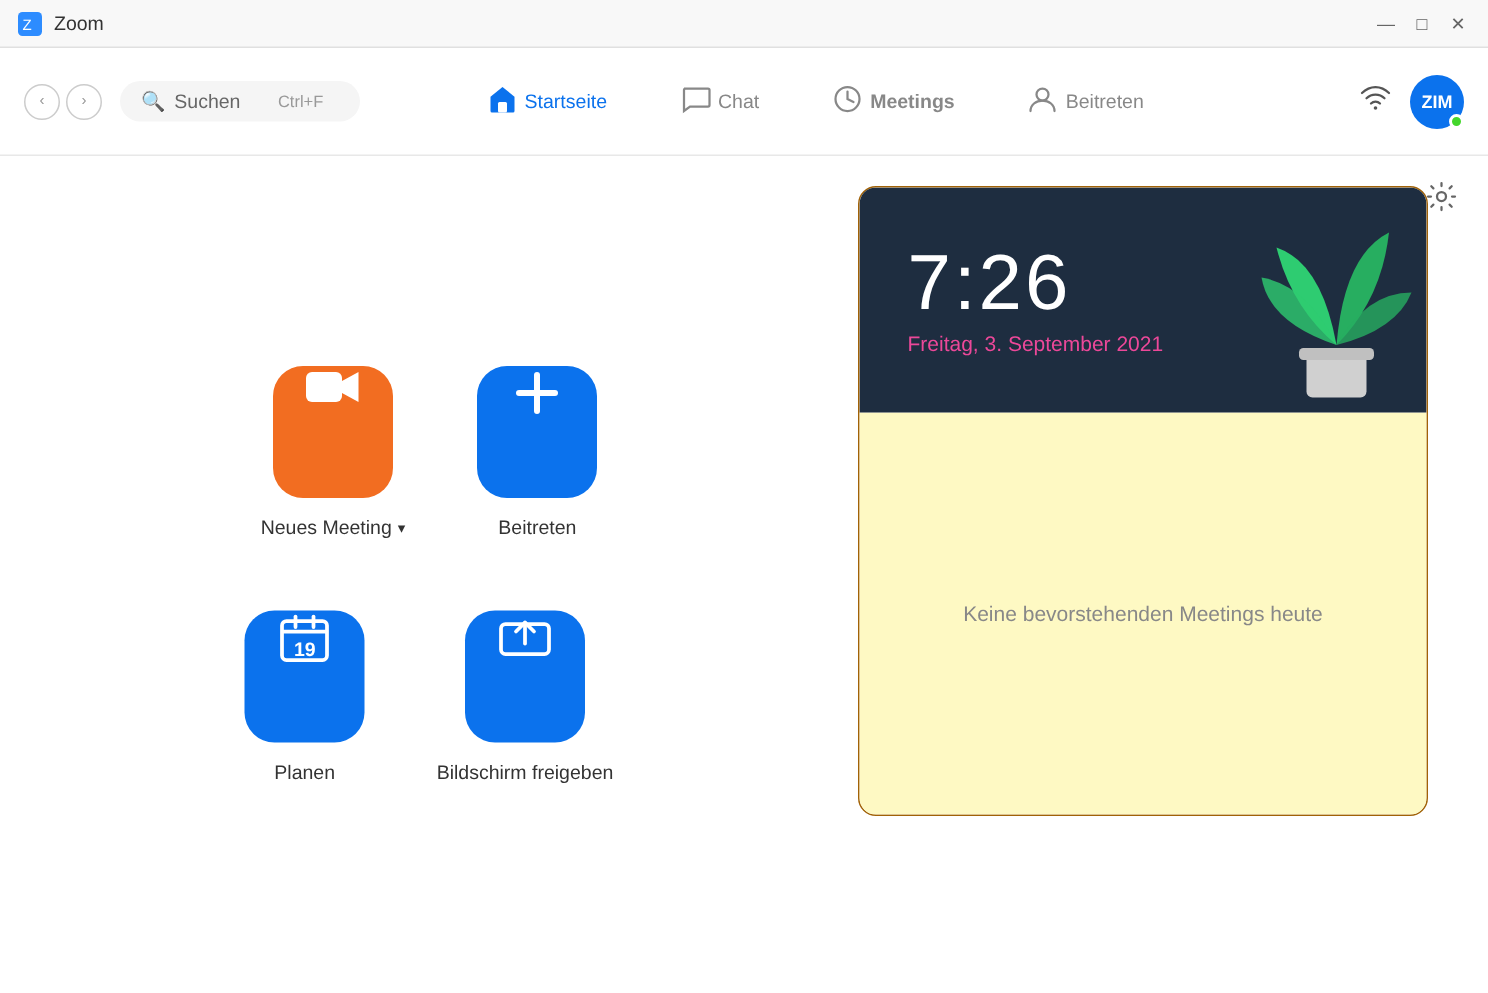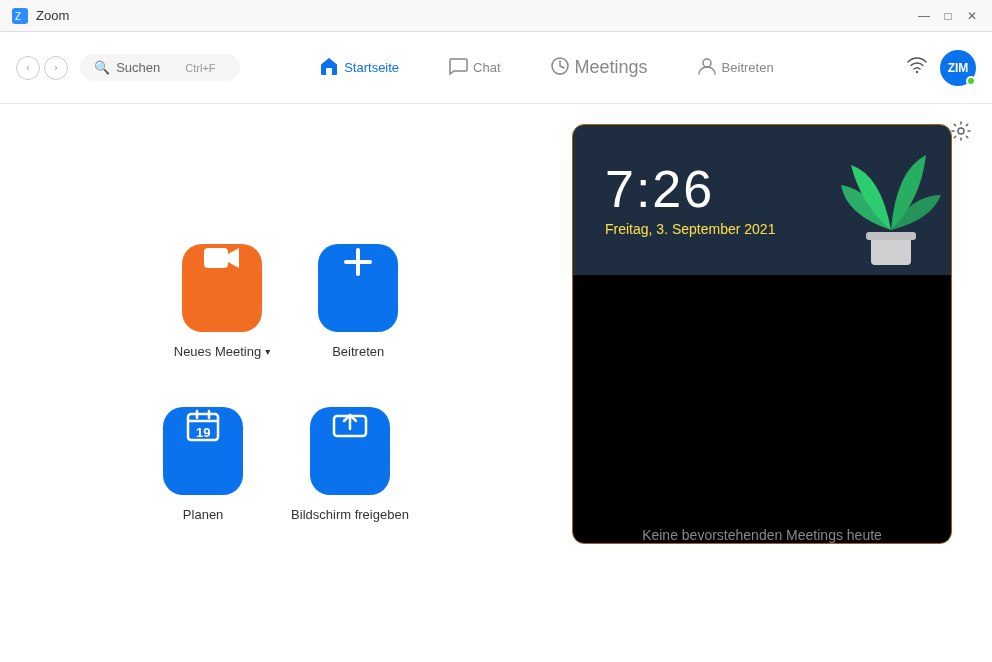--- a/index.html
+++ b/index.html
@@ -280,37 +280,37 @@
     }
     .calendar-time {
       font-size: 52px;
       font-weight: 300;
       color: white;
       letter-spacing: 2px;
       line-height: 1;
     }
     .calendar-date {
       font-size: 14px;
-      color: #fde047;
+      color: #ec4899;
       margin-top: 6px;
     }
     
     .plant-decoration {
       position: absolute;
       right: 0;
       top: 0;
       bottom: 0;
       width: 120px;
     }
     .calendar-body {
       flex: 1;
       display: flex;
-      align-items: flex-end;
-      justify-content: center;
-      background: #000000;
+      align-items: center;
+      justify-content: center;
+      background: #fef9c3;
     }
     .no-meetings-text {
       font-size: 14px;
       color: #888;
     }
   </style>
 </head>
 <body>
 
 <div class="title-bar">
@@ -365,21 +365,21 @@
         <span style="color:#888; font-size:13px;">Chat</span>
       </div>
 
       <div class="nav-tab">
         <span class="nav-tab-icon">
           <svg width="22" height="22" viewBox="0 0 22 22" fill="none">
             <circle cx="11" cy="11" r="8" stroke="#888" stroke-width="1.5" fill="none"></circle>
             <polyline points="11,6 11,11 15,13" stroke="#888" stroke-width="1.5" stroke-linecap="round"></polyline>
           </svg>
         </span>
-        <span style="color:#888; font-size:18px;">Meetings</span>
+        <span style="color:#888; font-size:13px;font-weight:bold;">Meetings</span>
       </div>
 
       <div class="nav-tab">
         <span class="nav-tab-icon">
           <svg width="22" height="22" viewBox="0 0 22 22" fill="none">
             <circle cx="11" cy="8" r="4" stroke="#888" stroke-width="1.5" fill="none"></circle>
             <path d="M3 19c0-4 3.6-7 8-7s8 3 8 7" stroke="#888" stroke-width="1.5" stroke-linecap="round" fill="none"></path>
           </svg>
         </span>
         <span style="color:#888; font-size:13px;">Beitreten</span>

